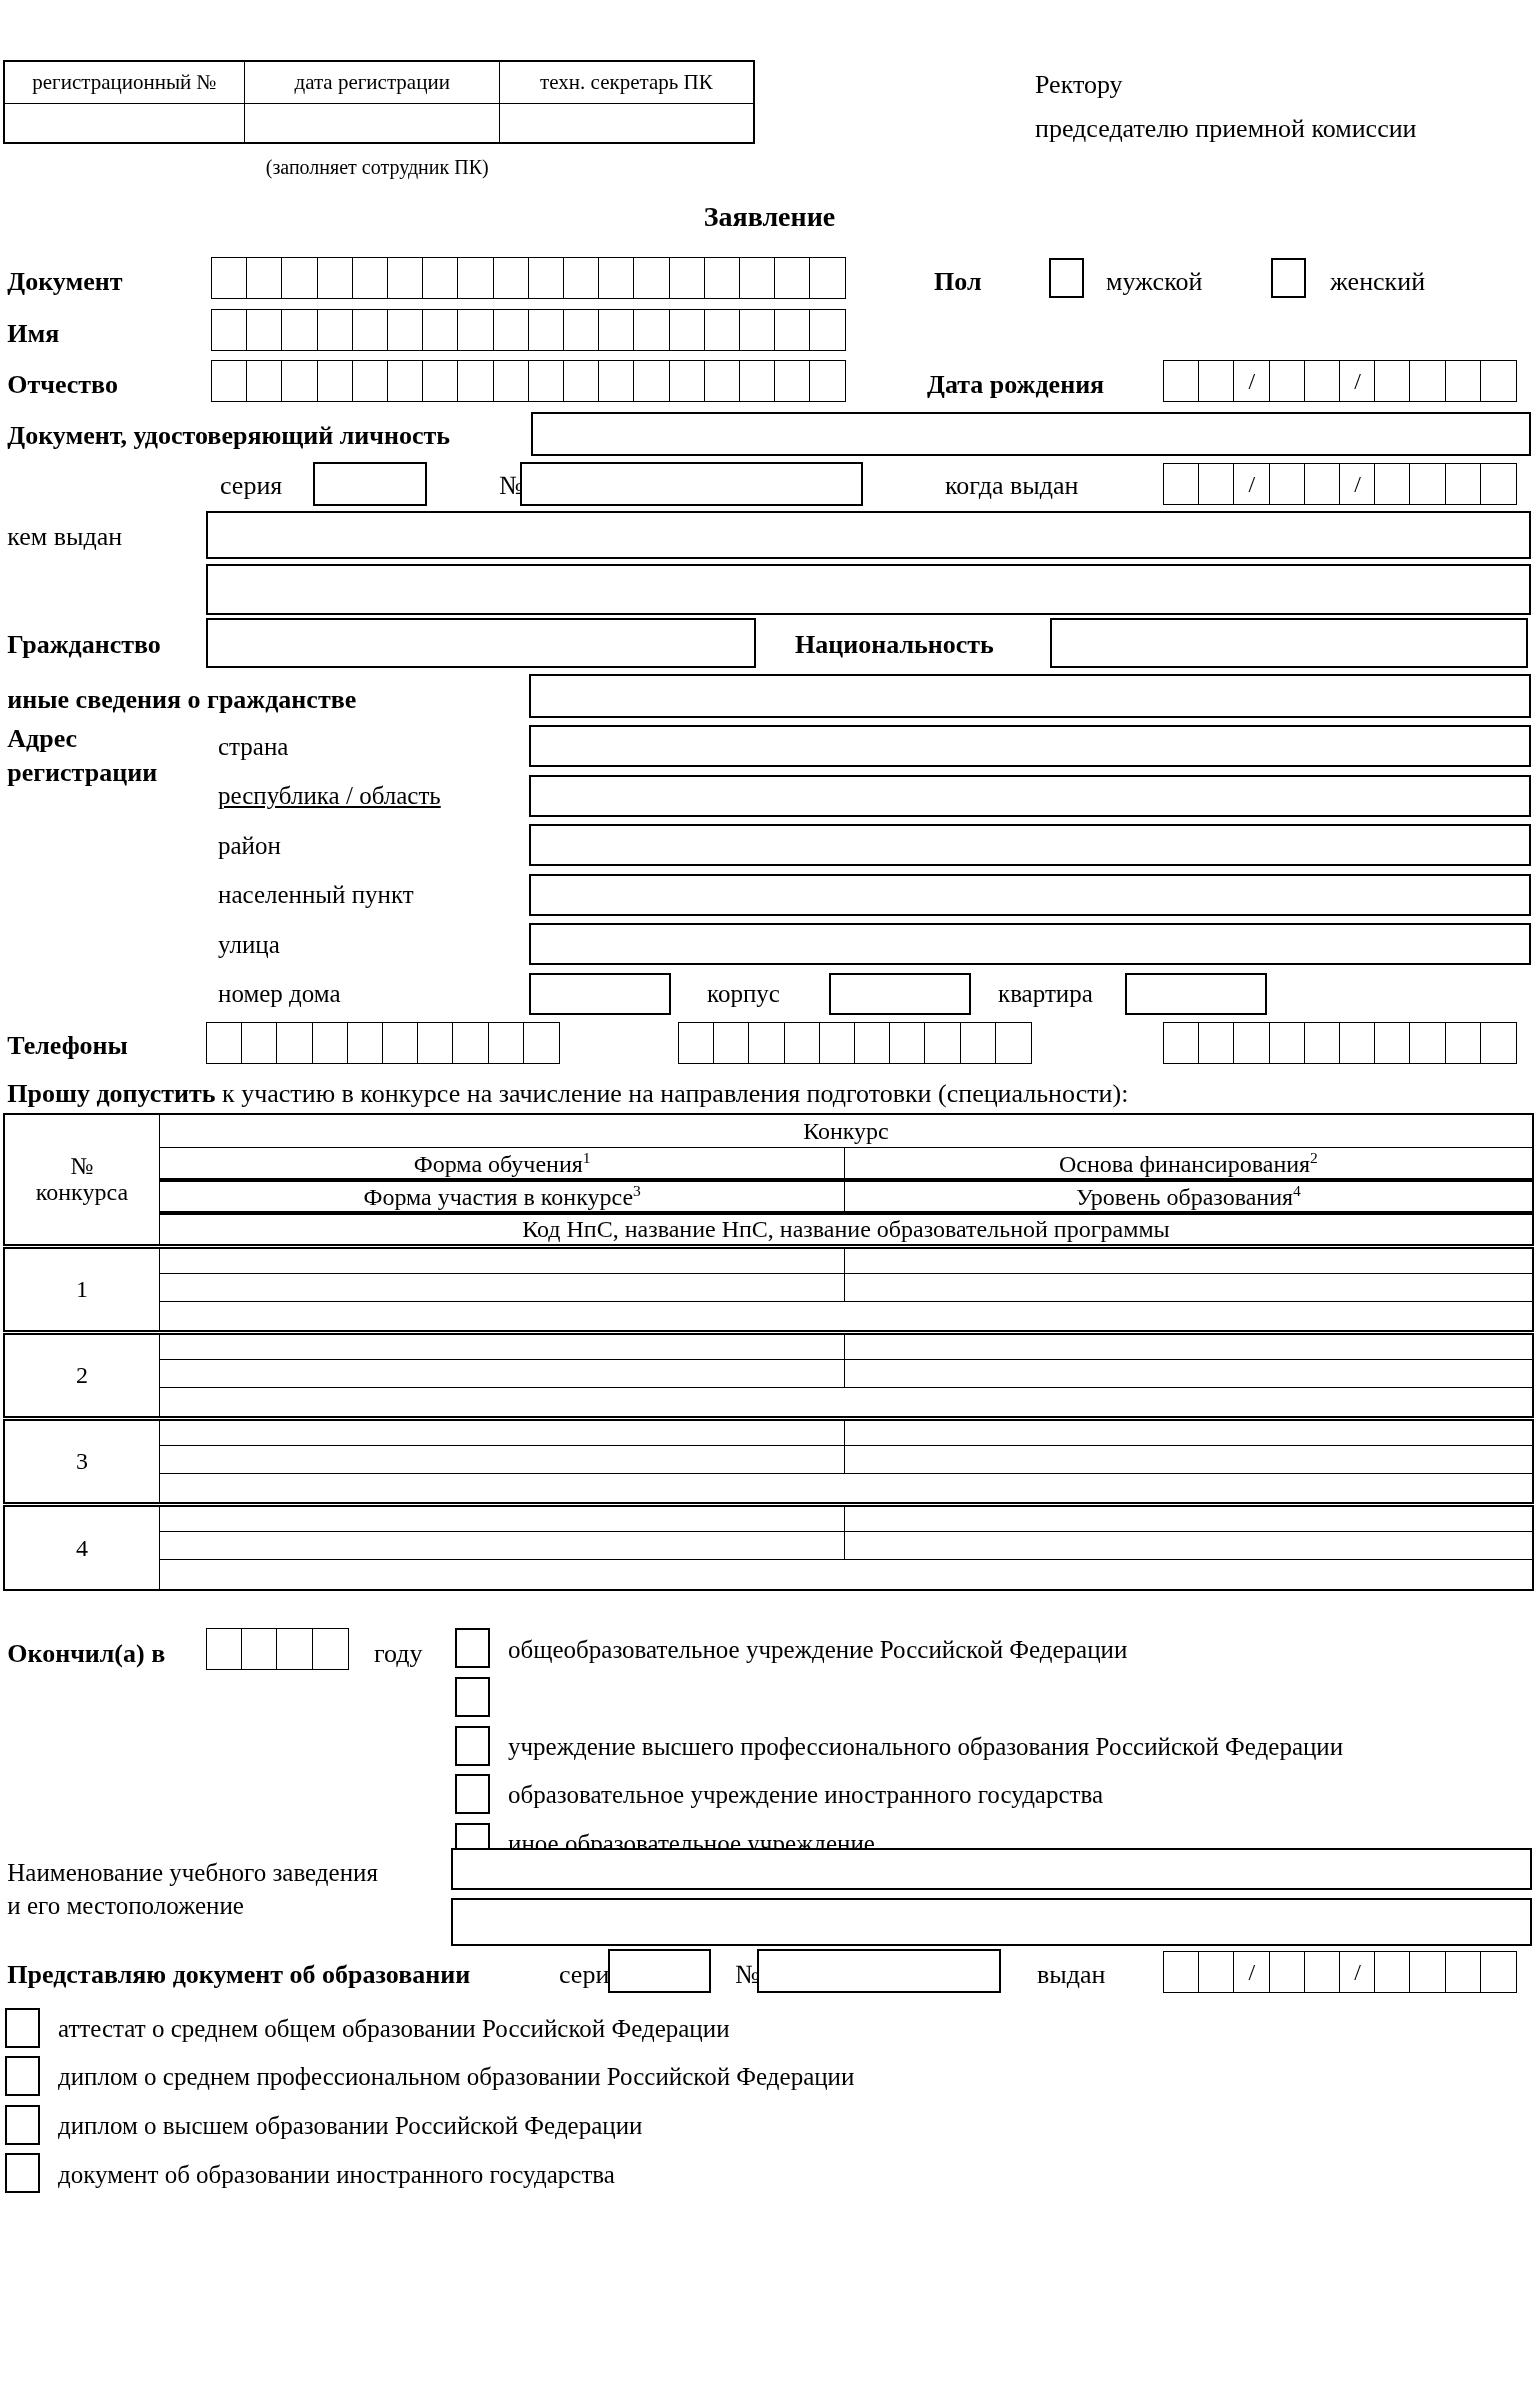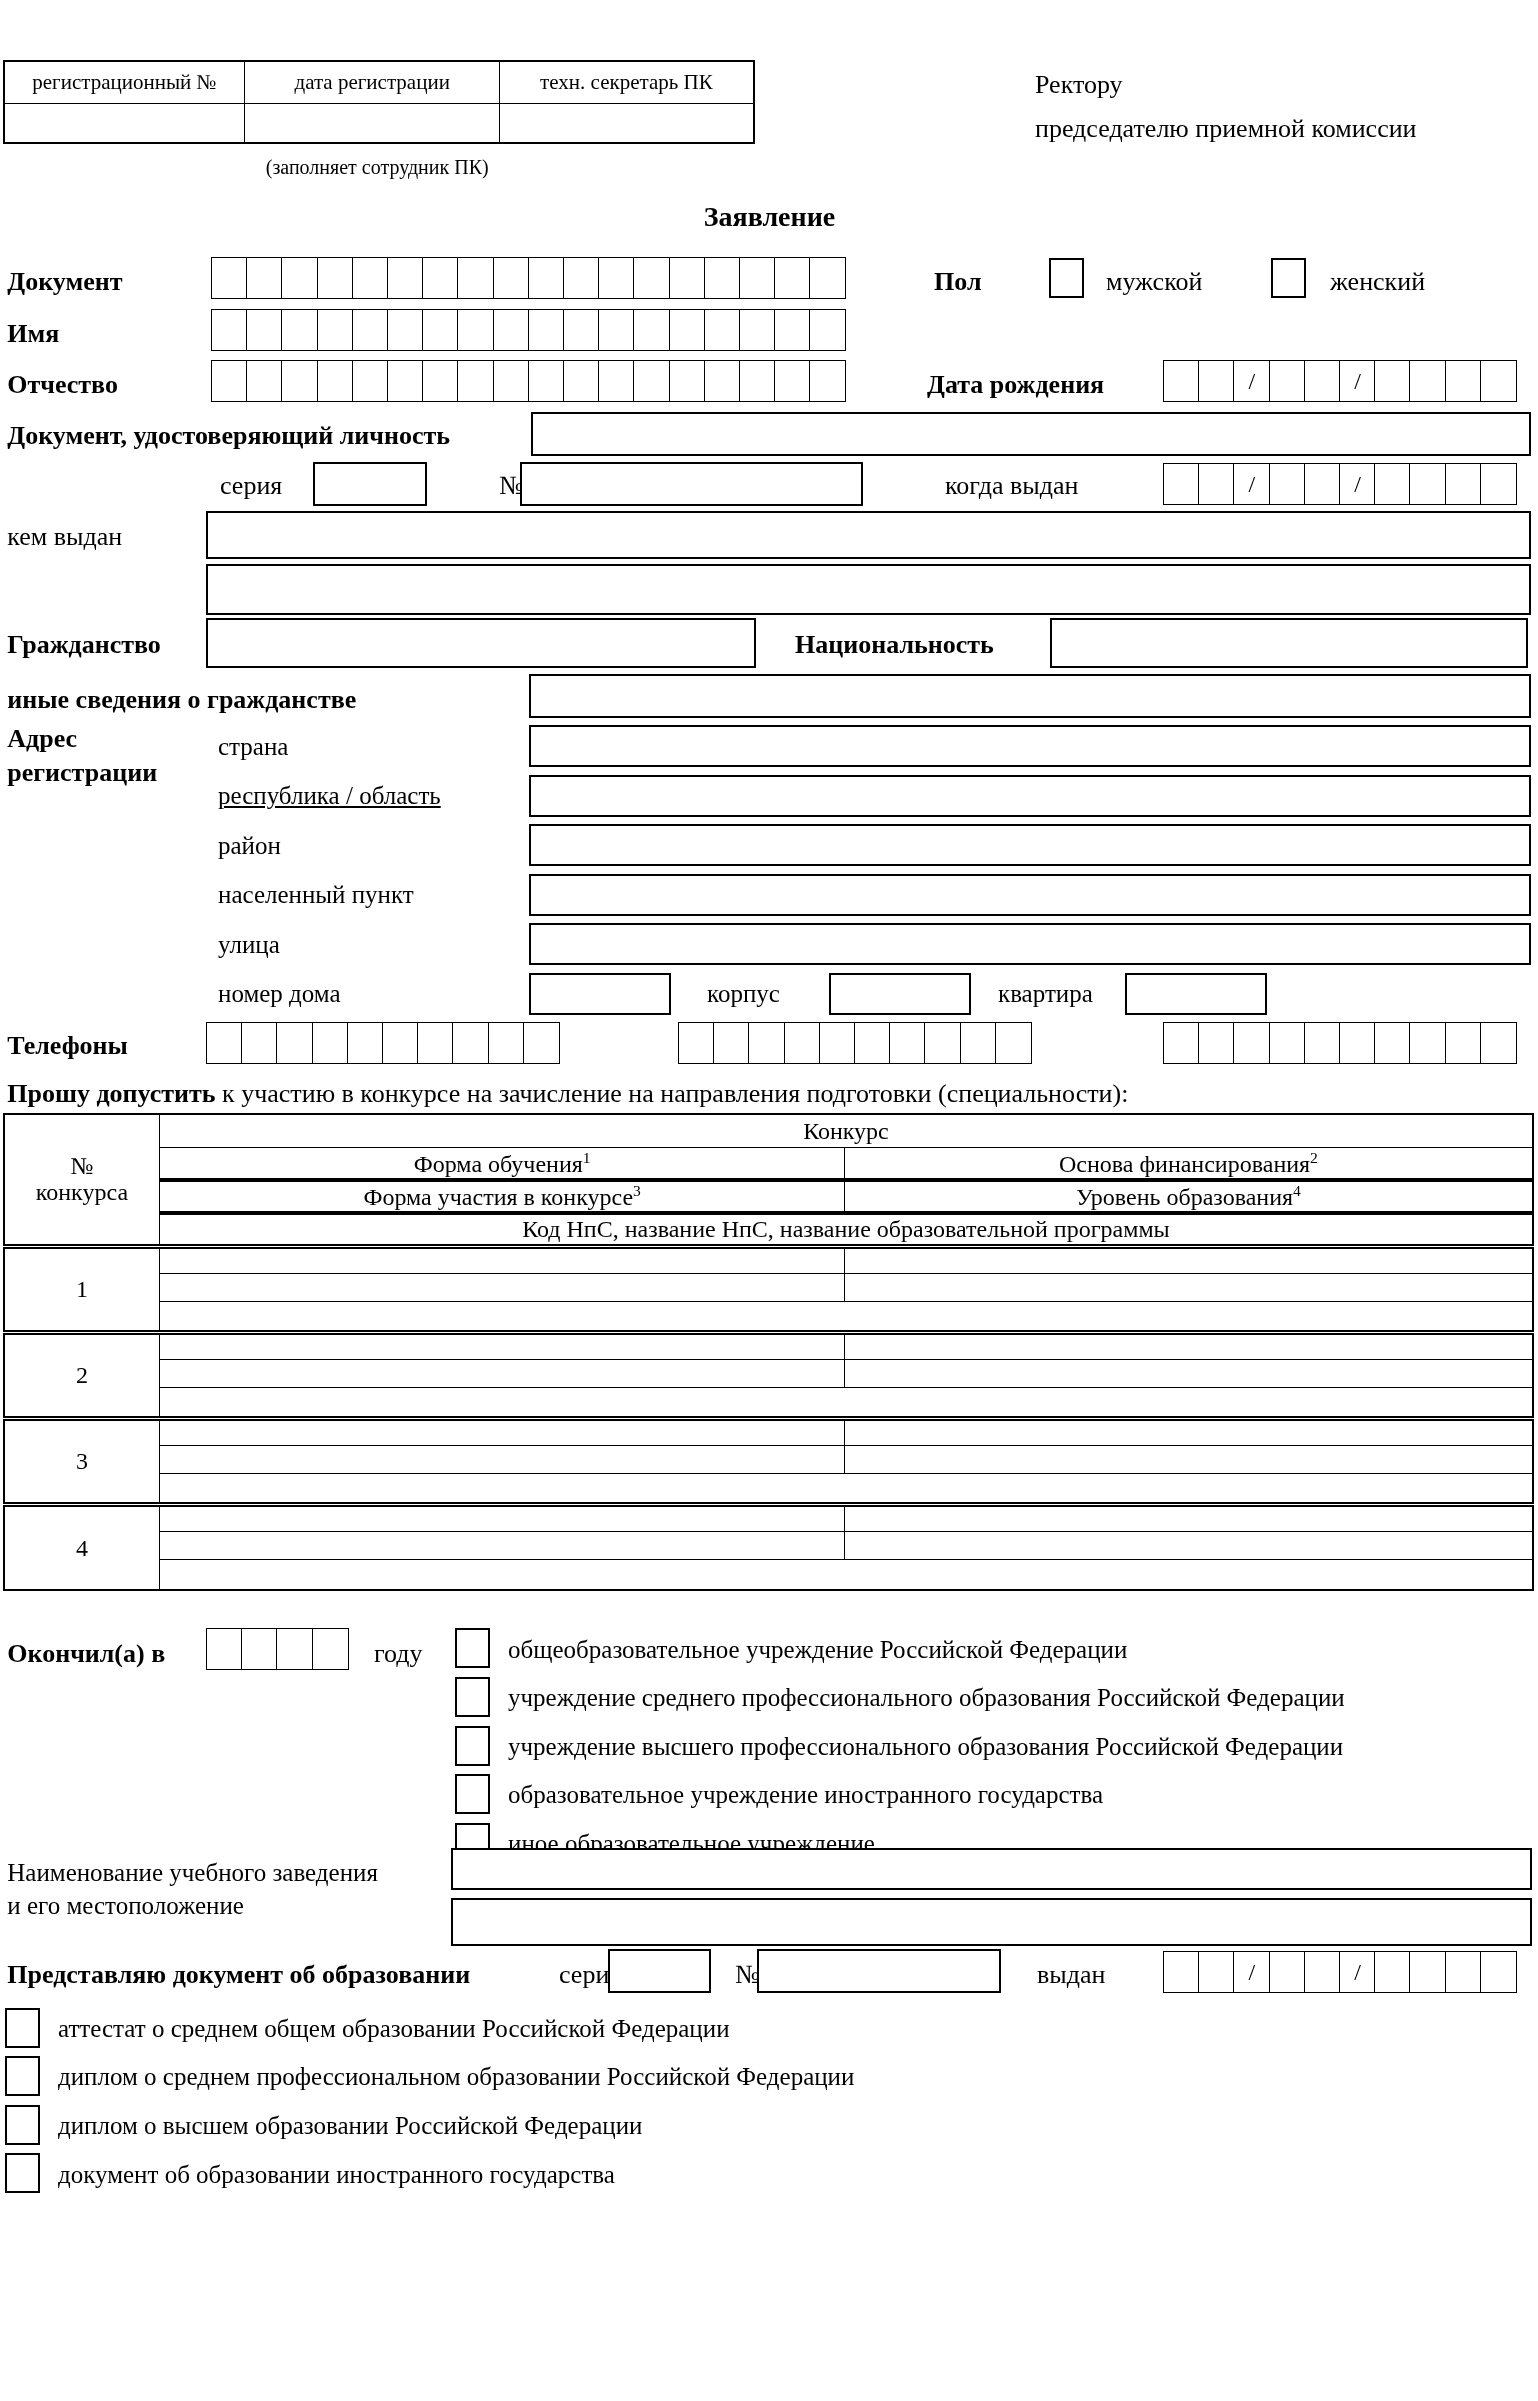--- a/index.html
+++ b/index.html
@@ -340,21 +340,20 @@
       <span class="cell"></span>
       <span class="cell"></span>
       <span class="cell"></span>
       <span class="cell"></span>
     </div>
   <div class="lbl f28" style="left:374px; top:1639px;">году</div>
 
   <div class="cb" style="left:455px; top:1628px;"></div>
   <div class="lbl" style="left:508px; top:1636px;">общеобразовательное учреждение Российской Федерации</div>
   <div class="cb" style="left:455px; top:1677px;"></div>
-  <div class="lbl" style="left:508px; top:1684px;">учреждение среднего профессионального образования Российской Федерации</div>
   <div class="cb" style="left:455px; top:1726px;"></div>
   <div class="lbl" style="left:508px; top:1733px;">учреждение высшего профессионального образования Российской Федерации</div>
   <div class="cb" style="left:455px; top:1774px;"></div>
   <div class="lbl" style="left:508px; top:1781px;">образовательное учреждение иностранного государства</div>
   <div class="cb" style="left:455px; top:1823px;"></div>
   <div class="lbl" style="left:508px; top:1830px;">иное образовательное учреждение</div>
 
   <div class="lbl" style="left:7.3px; top:1859px;">Наименование учебного заведения</div>
   <div class="lbl" style="left:7.3px; top:1892px;">и его местоположение</div>
   <div class="box" style="left:451px; top:1848px; width:1081px; height:42px;"></div>

